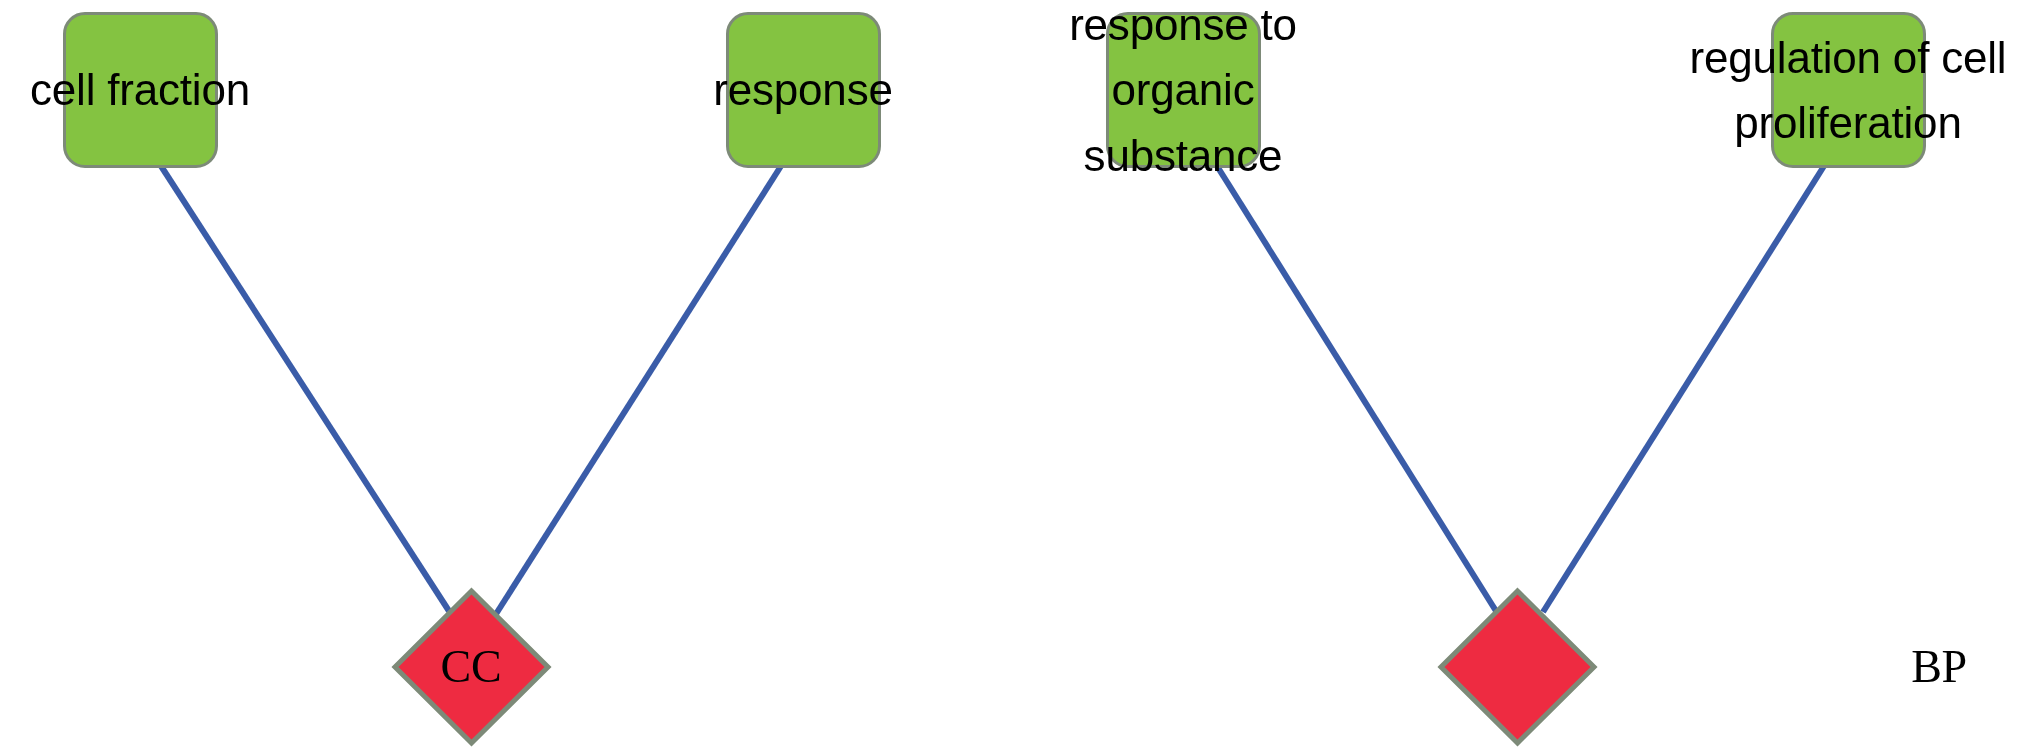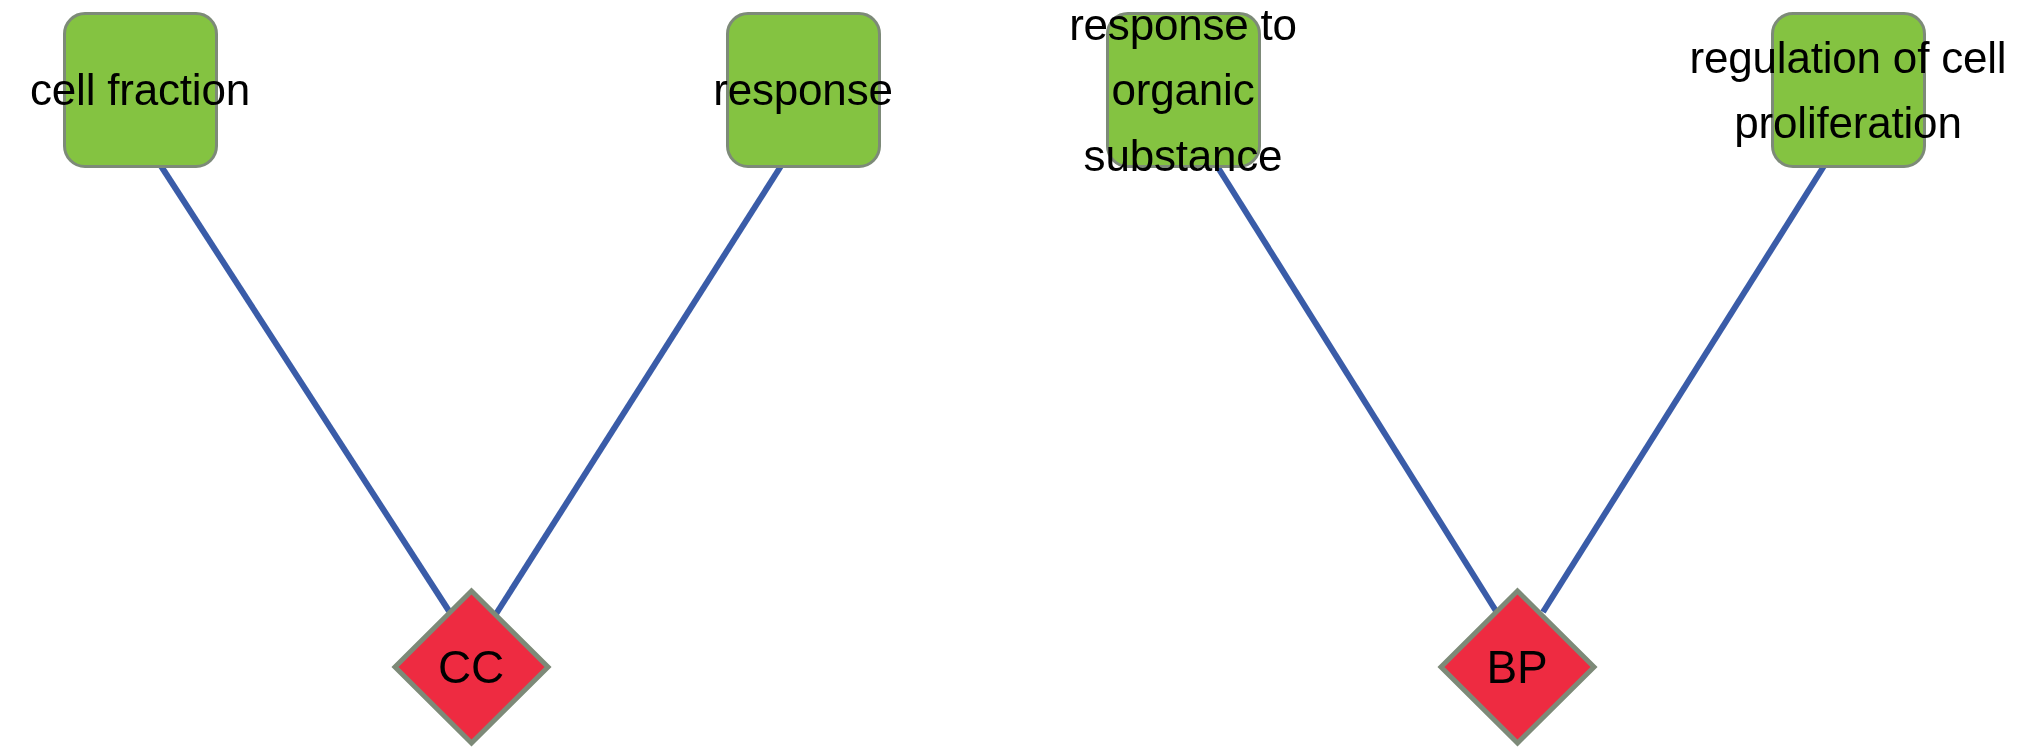--- a/index.html
+++ b/index.html
@@ -53,20 +53,21 @@
     line-height: 1.48;
     letter-spacing: -0.2px;
     pointer-events: none;
     font-family: "Liberation Sans", sans-serif;
   }
   .label-term {
     font-size: 44px;
   }
   .label-root {
     font-size: 46px;
+    font-family: Liberation Serif, serif;
   }
 </style>
 </head>
 <body>
 
 <div id="canvas">
 
   <svg id="edge-layer" viewBox="0 0 2031 756">
     <g id="edges-group">
         <line x1="161" y1="166" x2="449" y2="611" stroke="#3a5ca8" stroke-width="6" stroke-linecap="butt"></line>
@@ -99,17 +100,17 @@
       <div class="node" style="left: 0px; top: 0px; width: 0px; height: 0px;">
         <svg class="node-shape-diamond" width="165" height="164" viewBox="0 0 165 164" style="left: 388.5px; top: 585px;">
           <polygon points="82.5,6 159,82 82.5,158 6,82" fill="#ee2b41" stroke="#7d8a78" stroke-width="5" stroke-linejoin="miter"></polygon>
         </svg>
         <div class="node-label label-root" style="font-size: 46px; color: rgb(0, 0, 0); width: 900px; left: 21px; top: 632.96px;">CC</div>
       </div>
       <div class="node" style="left: 0px; top: 0px; width: 0px; height: 0px;">
         <svg class="node-shape-diamond" width="165" height="164" viewBox="0 0 165 164" style="left: 1434.5px; top: 585px;">
           <polygon points="82.5,6 159,82 82.5,158 6,82" fill="#ee2b41" stroke="#7d8a78" stroke-width="5" stroke-linejoin="miter"></polygon>
         </svg>
-        <div class="node-label label-root" style="font-size: 46px; color: rgb(0, 0, 0); width: 900px; left: 1067px; top: 632.96px;">BP</div>
+        <div class="node-label label-root" style="font-size: 46px; color: rgb(0, 0, 0); width: 900px; left: 1067px; top: 632.96px; text-align: right;">BP</div>
       </div>
     </div>
 
 </div>
 
 </body></html>

